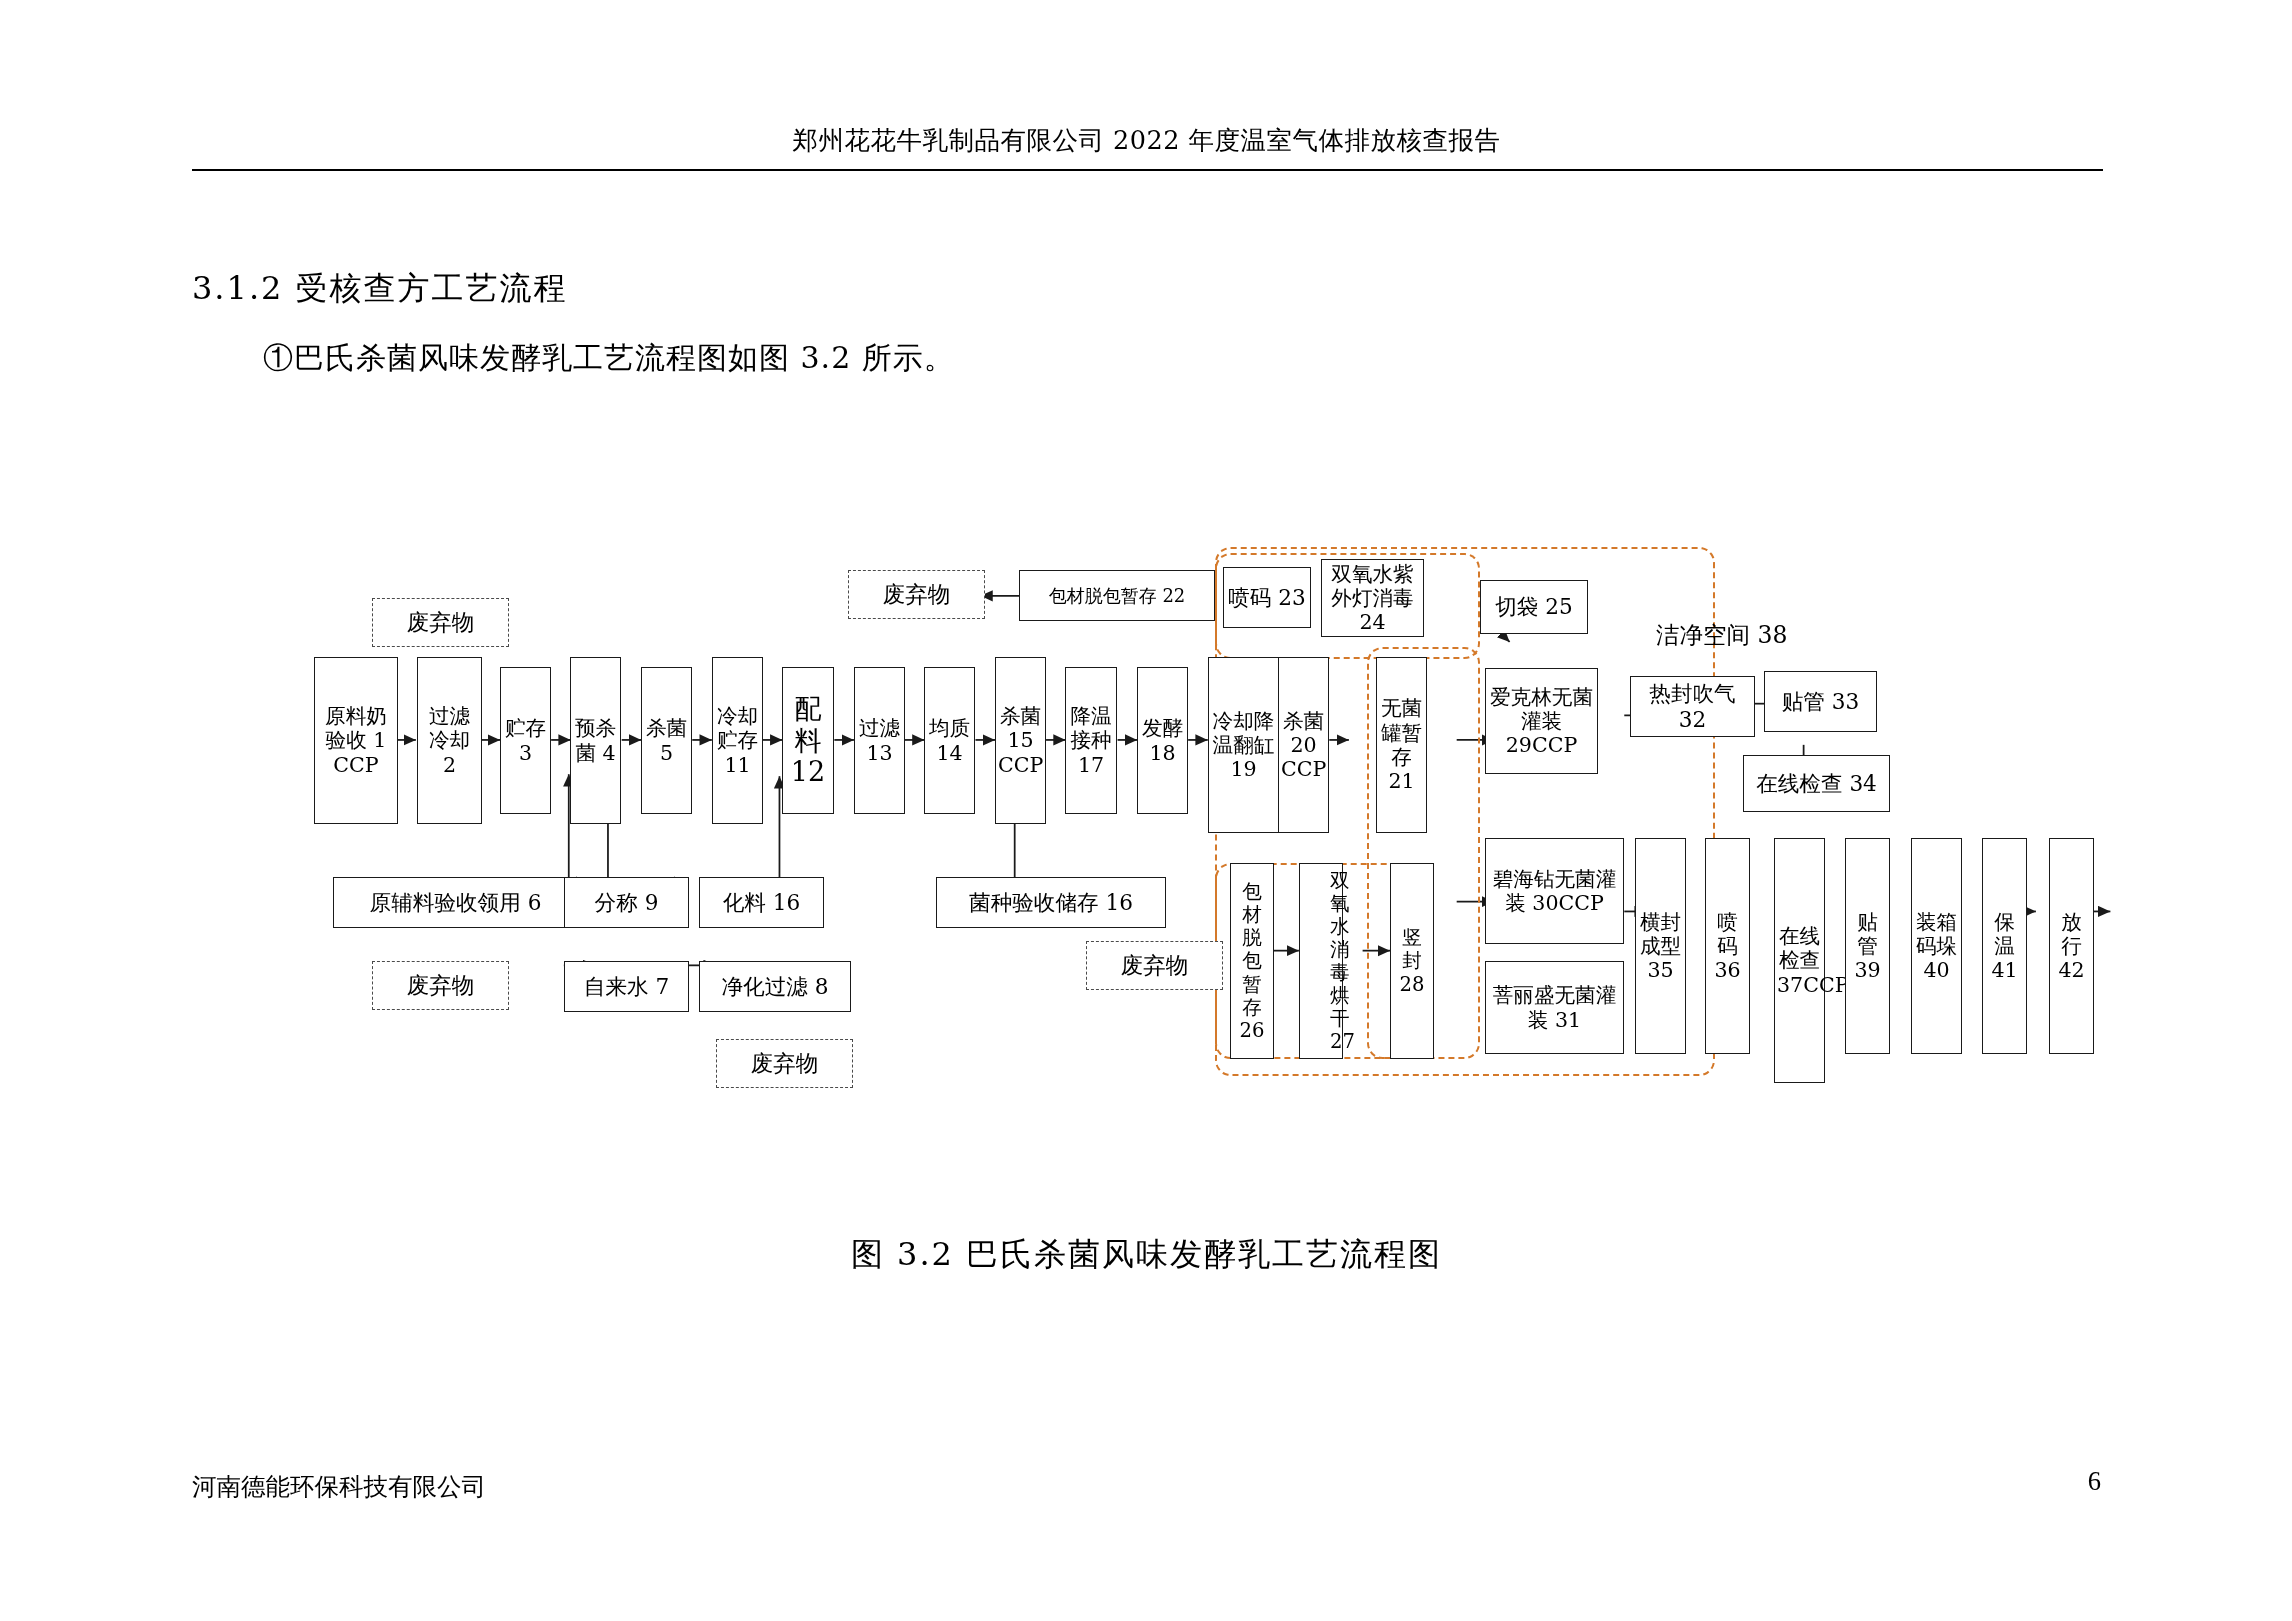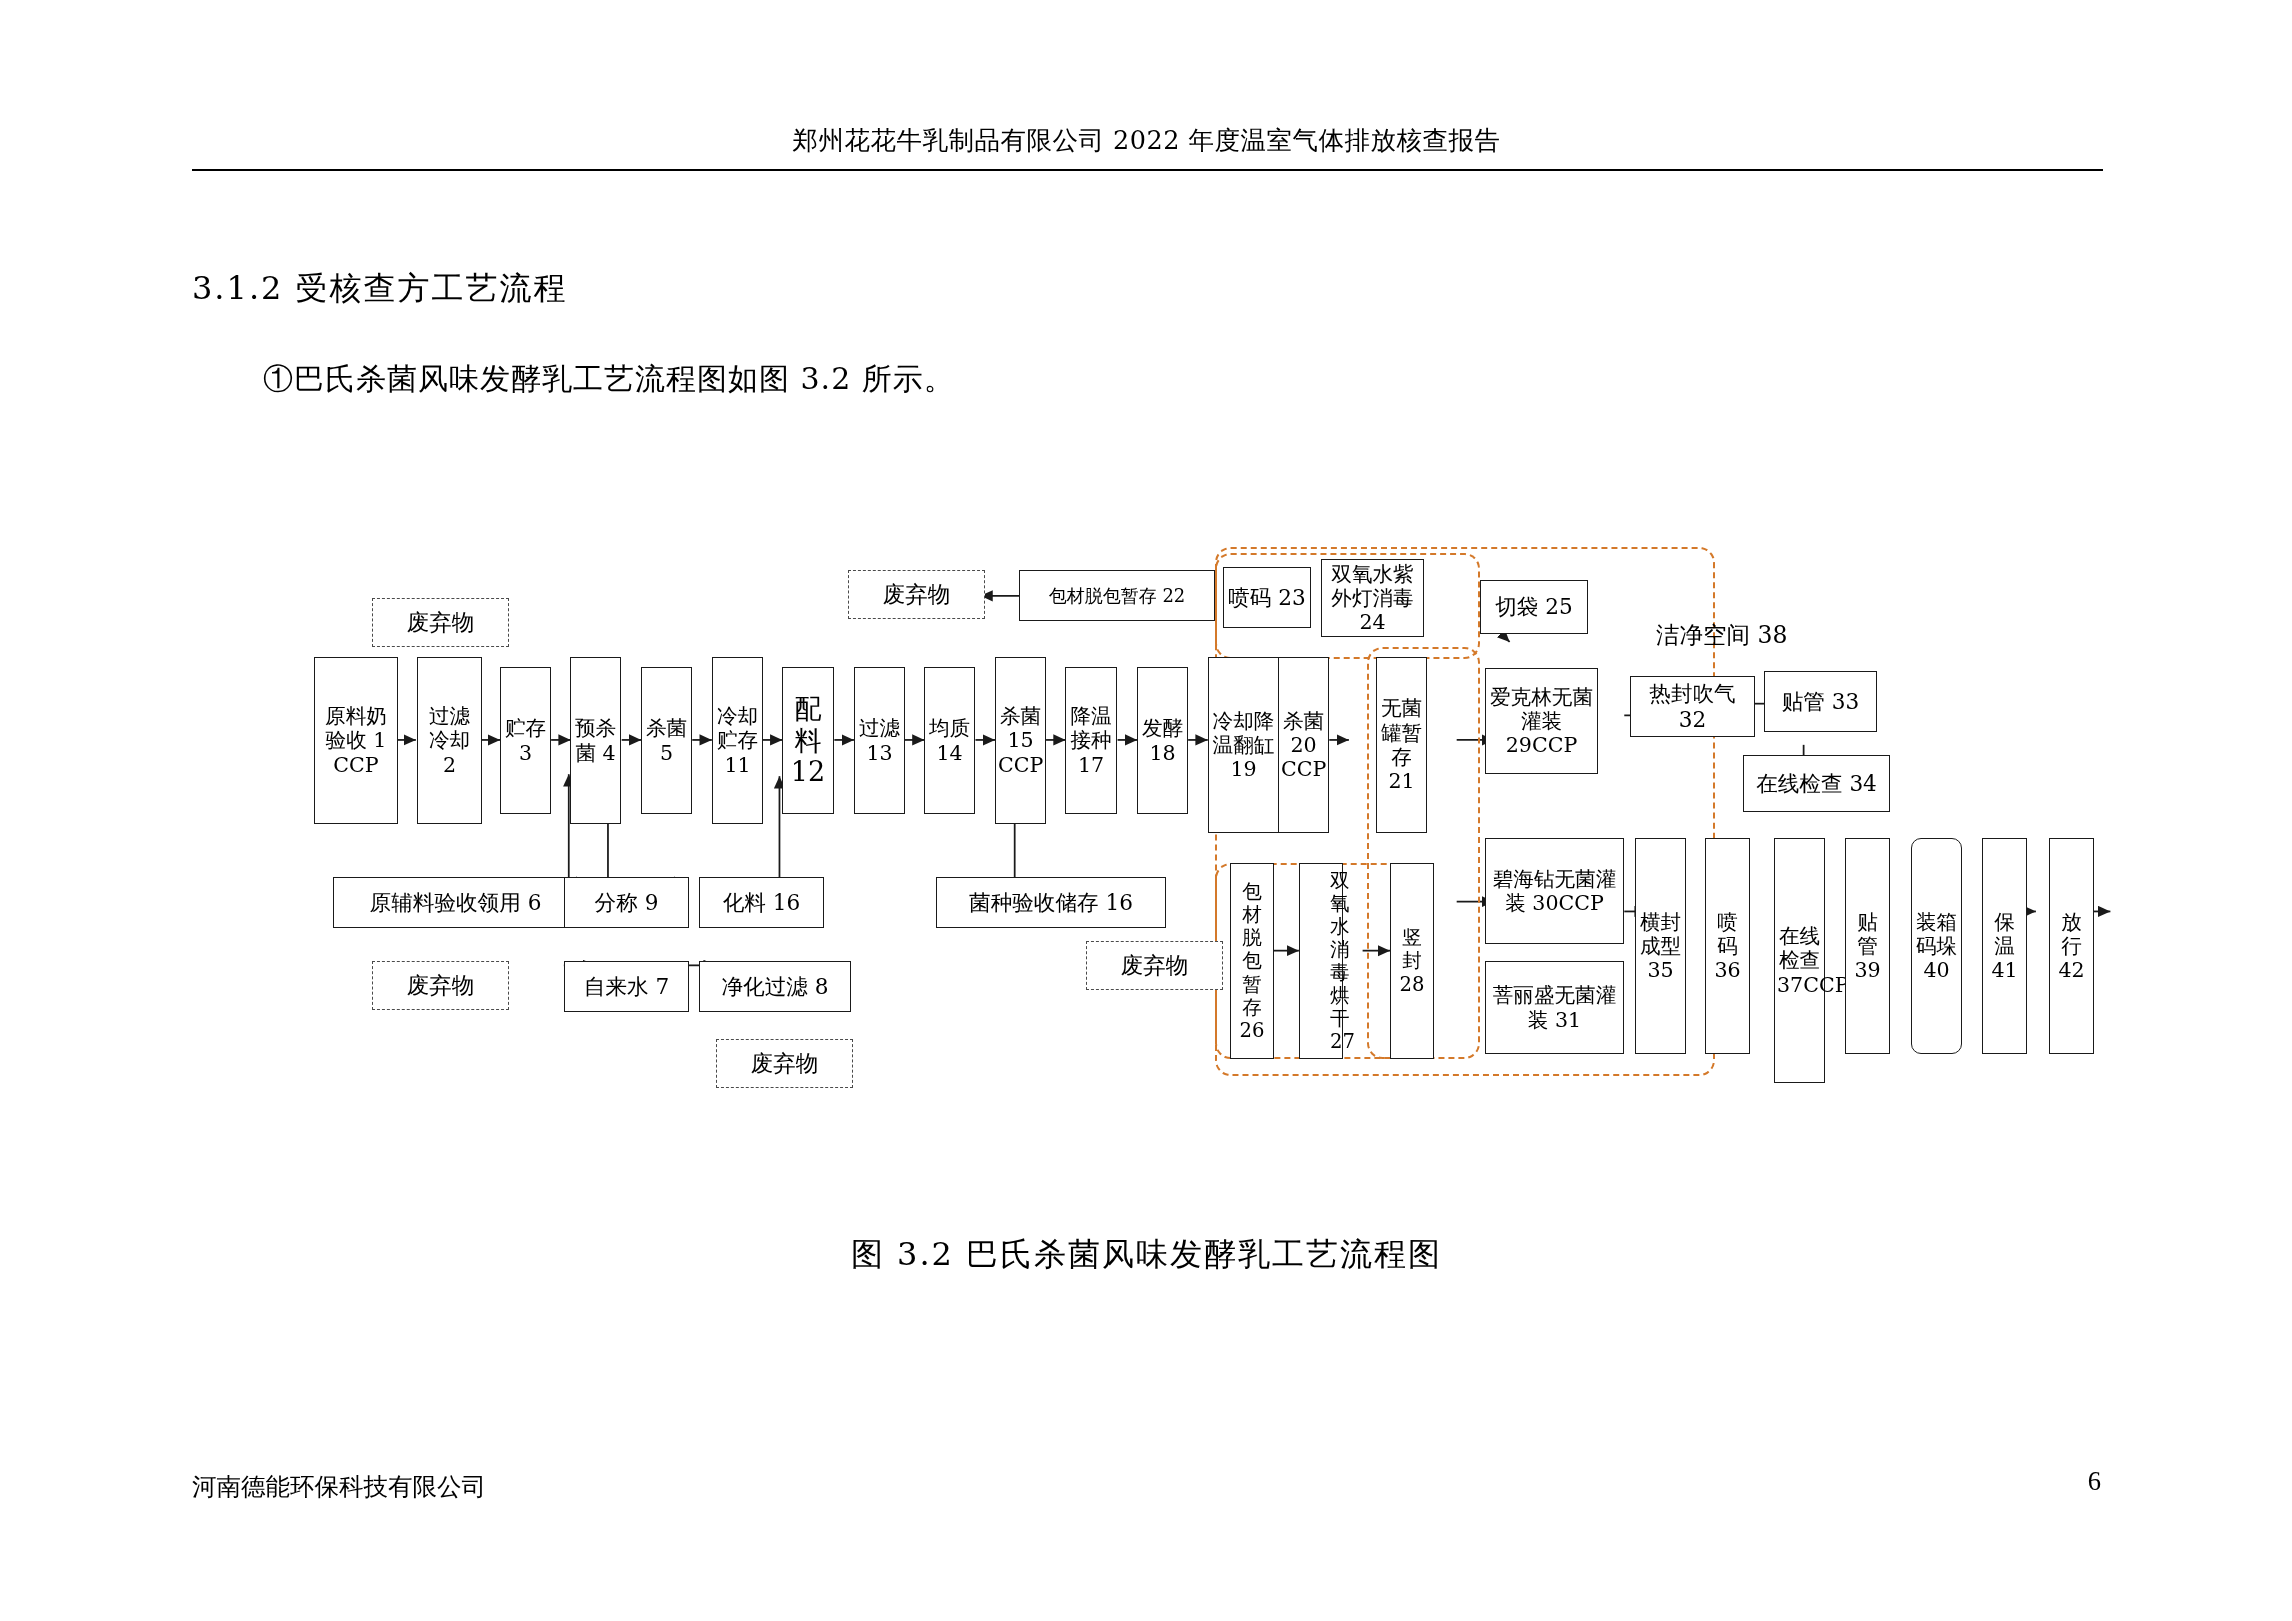--- a/index.html
+++ b/index.html
@@ -47,21 +47,21 @@
     position: absolute;
     left: 192px;
     top: 267px;
     font-size: 32px;
     font-family: "DejaVu Serif", serif;
     letter-spacing: 2px;
   }
   .para-1 {
     position: absolute;
     left: 263px;
-    top: 359px;
+    top: 338px;
     font-size: 30px;
     font-family: "DejaVu Serif", serif;
     letter-spacing: 1px;
   }
   .fig-caption {
     position: absolute;
     left: 0;
     top: 1233px;
     width: 2293px;
     text-align: center;
@@ -323,21 +323,21 @@
       </div>
     <div class="node" style="left:1705px; top:838px; width:45px; height:216px; font-size:20.6px;">
         <span>喷码 36</span>
       </div>
     <div class="node" style="left:1774px; top:838px; width:51px; height:245px; font-size:20.6px;">
         <span>在线检查 37CCP</span>
       </div>
     <div class="node" style="left:1845px; top:838px; width:45px; height:216px; font-size:20.6px;">
         <span>贴管 39</span>
       </div>
-    <div class="node" style="left:1911px; top:838px; width:51px; height:216px; font-size:20.6px;border-radius:10px;">
+    <div class="node" style="left:1911px; top:838px; width:51px; height:216px; font-size:20.6px;">
         <span>装箱码垛 40</span>
       </div>
     <div class="node" style="left:1982px; top:838px; width:45px; height:216px; font-size:20.6px;">
         <span>保温 41</span>
       </div>
     <div class="node" style="left:2049px; top:838px; width:45px; height:216px; font-size:20.6px;">
         <span>放行 42</span>
       </div>
 
     <div class="node dashed" style="left:372px; top:598px; width:137px; height:49px; font-size:22.5px;">

